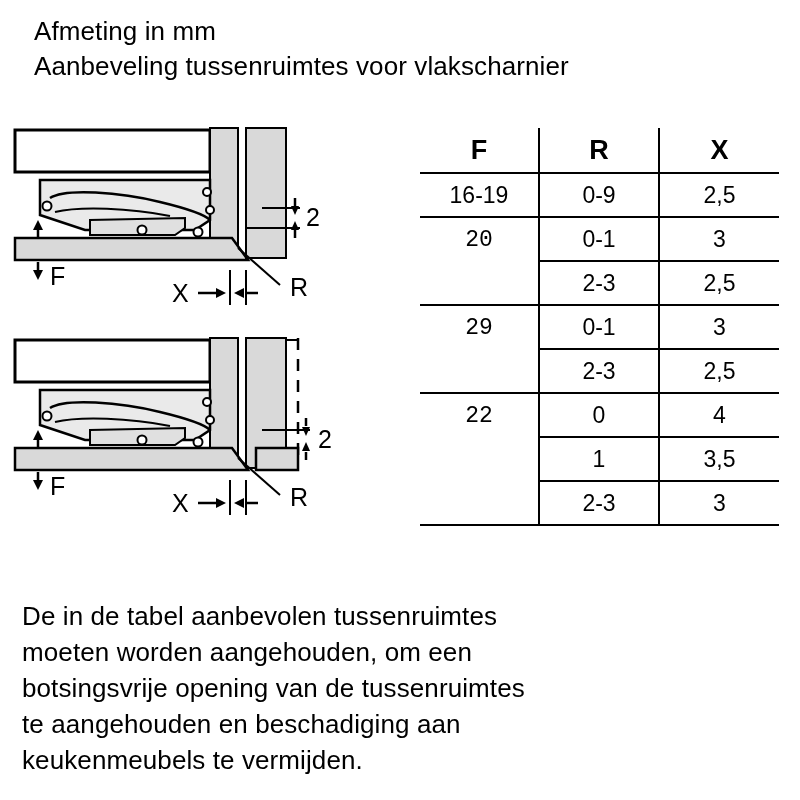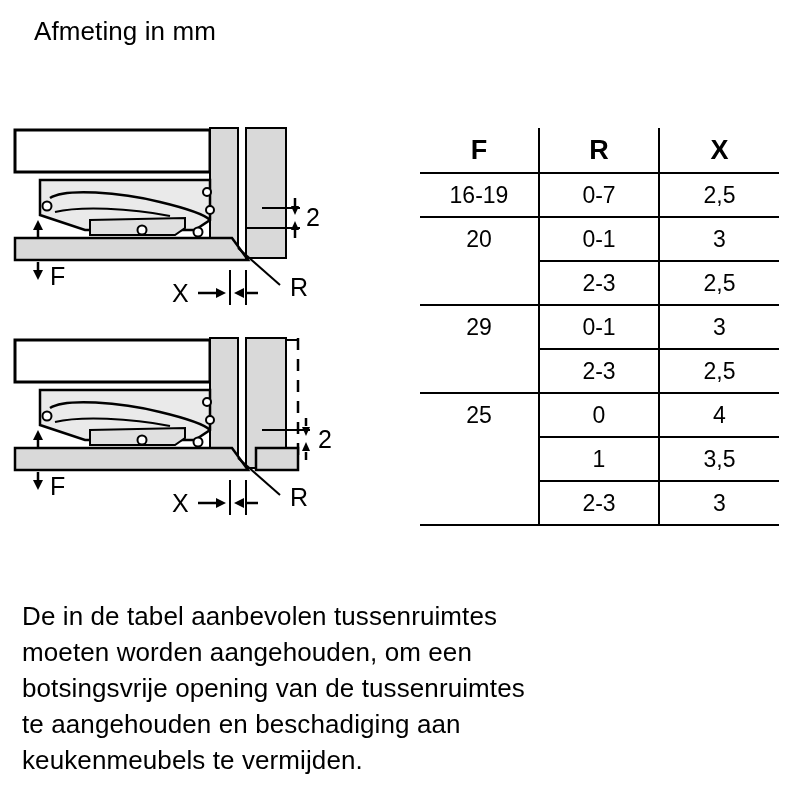--- a/index.html
+++ b/index.html
@@ -75,21 +75,21 @@
   table.spec th.c0, table.spec td.c0 { width: 118px; border-right: 2px solid #000; }
   table.spec th.c1, table.spec td.c1 { width: 118px; border-right: 2px solid #000; }
   table.spec th.c2, table.spec td.c2 { width: 119px; }
 
   
   table.spec tr.header th { border-bottom: 2px solid #000; }
   
   table.spec tr.rule td { border-bottom: 2px solid #000; }
   table.spec tr.rule-partial td.c1,
   table.spec tr.rule-partial td.c2 { border-bottom: 2px solid #000; }
-  table.spec tr.rule-partial td.c0 { border-bottom: none; }
+  table.spec tr.rule-partial td.c0 { border-bottom: none; font-family: Liberation Mono, monospace; }
   table.spec tr.last td { border-bottom: 2px solid #000; }
 
   
   .footer {
     position: absolute;
     left: 22px;
     top: 598px;
     width: 740px;
   }
   .footer-line {
@@ -99,20 +99,21 @@
     white-space: nowrap;
   }
 </style>
 </head>
 <body>
 
 <div class="page">
 
   <div class="heading">
     <div class="heading-line">Afmeting in mm</div>
+    <div class="heading-line">Aanbeveling tussenruimtes voor vlakscharnier</div>
   </div>
 
   <div class="figures">
     <svg class="fig-svg" width="400" height="420" viewBox="0 0 400 420" xmlns="http://www.w3.org/2000/svg">
 
       <g>
 
         <rect x="5" y="10" width="195" height="42" fill="#ffffff" stroke="#000" stroke-width="3"></rect>
 
         <rect x="200" y="8" width="28" height="130" fill="#d9d9d9" stroke="none"></rect>
@@ -222,21 +223,21 @@
   <div class="table-wrap">
     <table class="spec">
       <tbody>
         <tr class="header">
           <th class="c0">F</th>
           <th class="c1">R</th>
           <th class="c2">X</th>
         </tr>
         <tr class="rule">
           <td class="c0">16-19</td>
-          <td class="c1">0-7</td>
+          <td class="c1">0-9</td>
           <td class="c2">2,5</td>
         </tr>
         <tr class="rule-partial">
           <td class="c0">20</td>
           <td class="c1">0-1</td>
           <td class="c2">3</td>
         </tr>
         <tr class="rule">
           <td class="c0"></td>
           <td class="c1">2-3</td>
@@ -246,21 +247,21 @@
           <td class="c0">29</td>
           <td class="c1">0-1</td>
           <td class="c2">3</td>
         </tr>
         <tr class="rule">
           <td class="c0"></td>
           <td class="c1">2-3</td>
           <td class="c2">2,5</td>
         </tr>
         <tr class="rule-partial">
-          <td class="c0">25</td>
+          <td class="c0">22</td>
           <td class="c1">0</td>
           <td class="c2">4</td>
         </tr>
         <tr class="rule-partial">
           <td class="c0"></td>
           <td class="c1">1</td>
           <td class="c2">3,5</td>
         </tr>
         <tr class="last">
           <td class="c0"></td>

